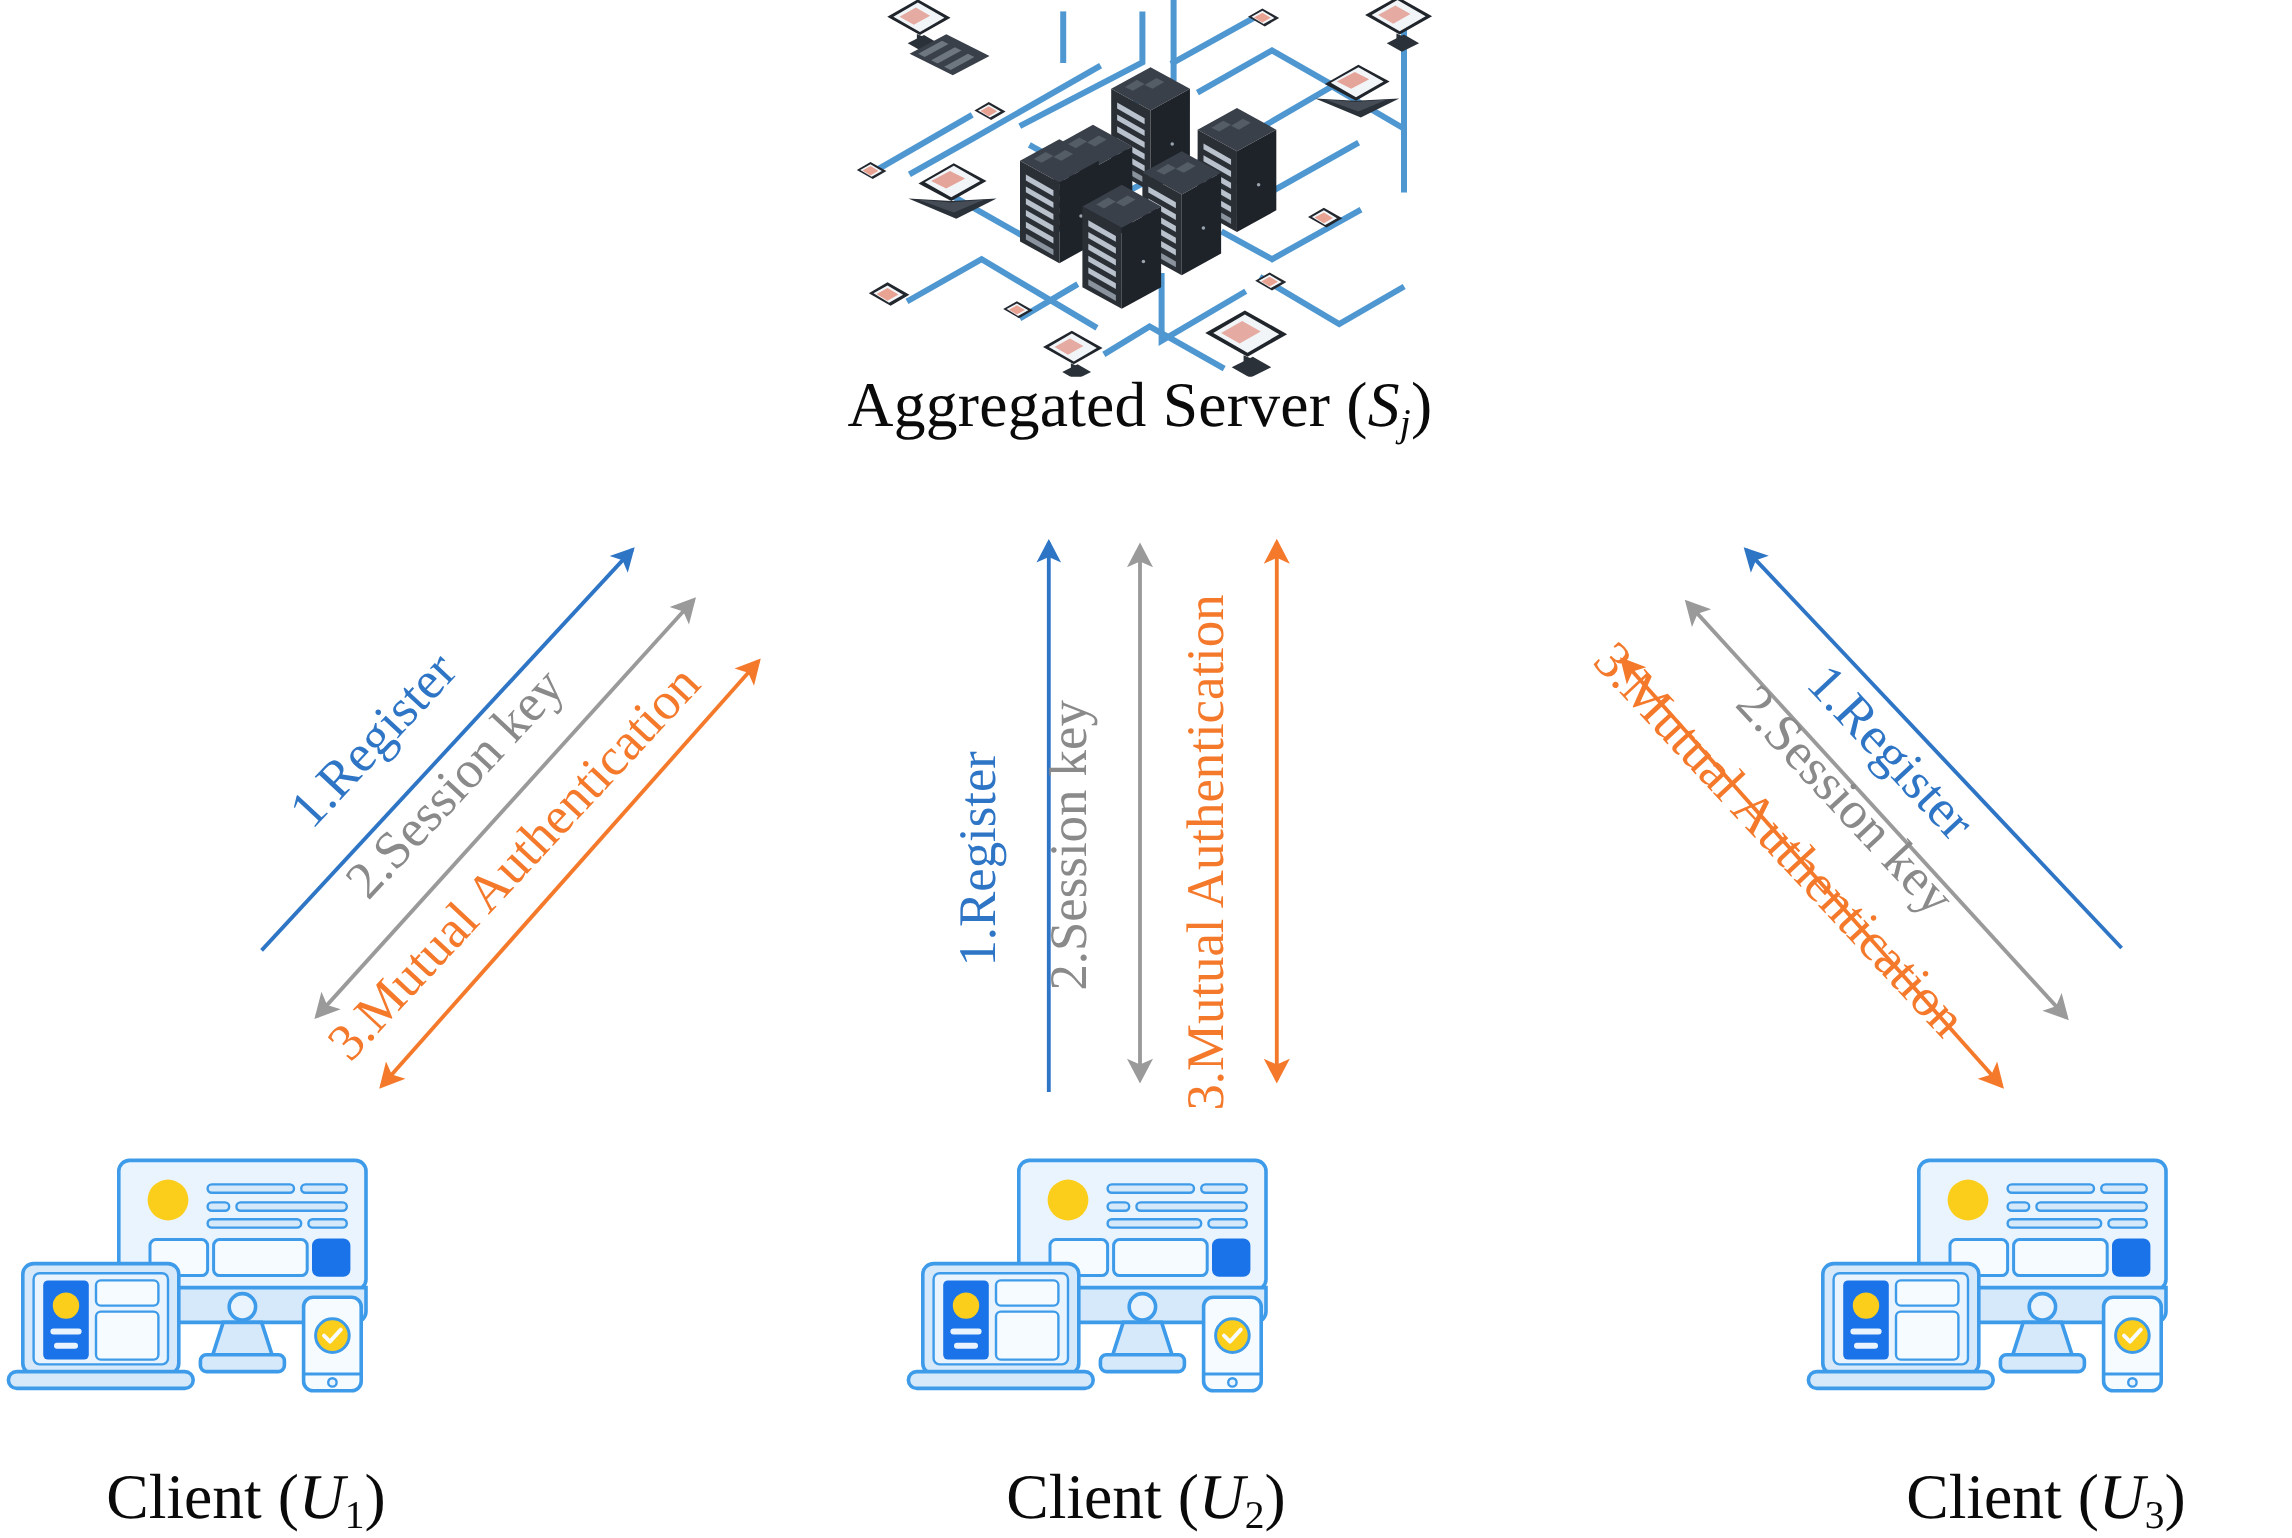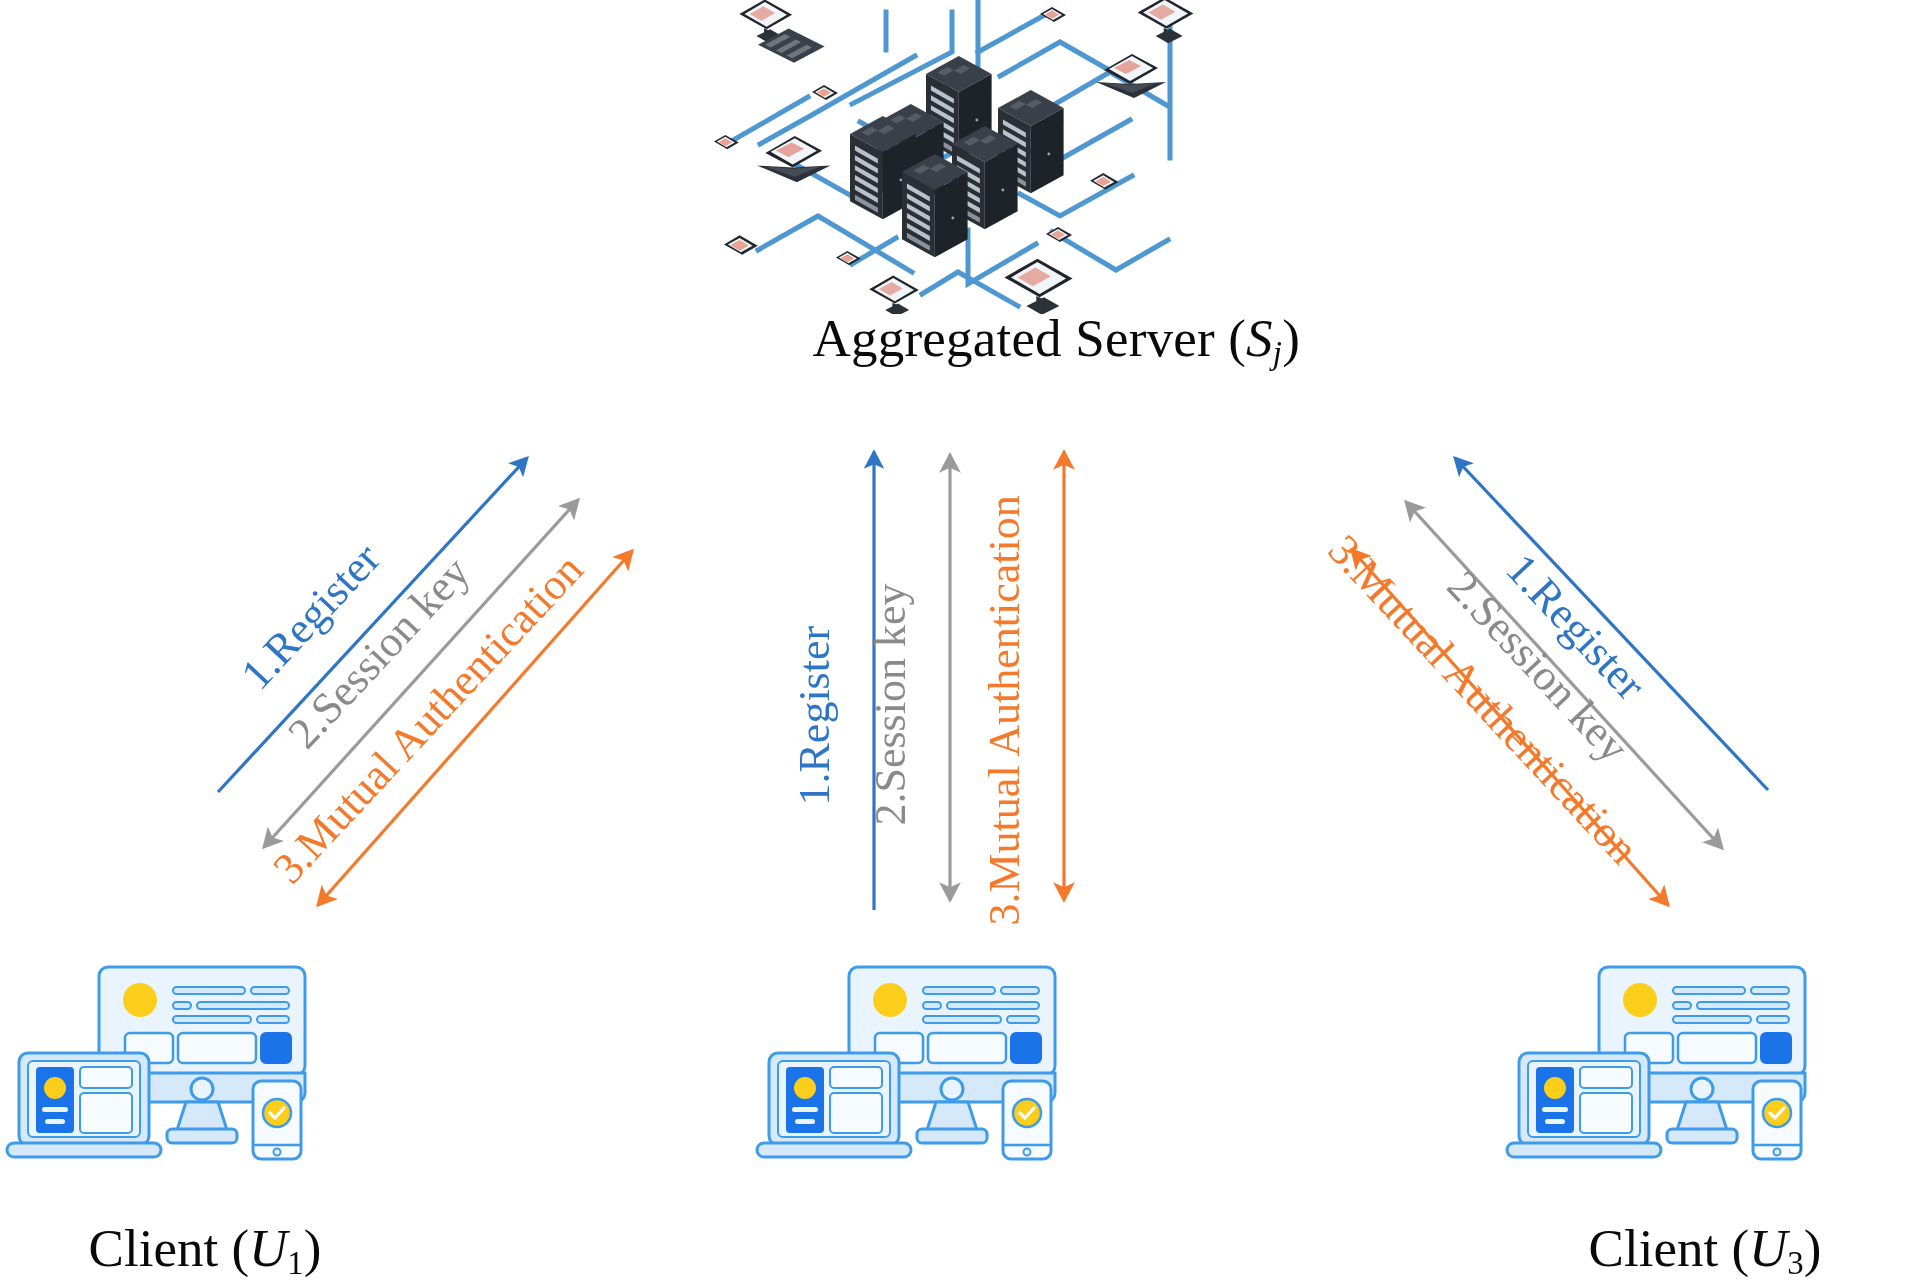--- a/index.html
+++ b/index.html
@@ -4,21 +4,21 @@
 <title>Authentication Protocol Diagram</title>
 <style>
   html,body{margin:0;padding:0;background:#ffffff;}
   body{width:1910px;height:1282px;position:relative;overflow:hidden;
        font-family:"Liberation Serif","DejaVu Serif",serif;}
   .stage{position:absolute;left:0;top:0;width:1910px;height:1282px;}
 
   
   .server-wrap{position:absolute;left:700px;top:-6px;width:500px;height:320px;}
   .server-title{position:absolute;left:600px;top:308px;width:700px;
-      text-align:right;font-size:53px;color:#0a0a0a;letter-spacing:.2px;
+      text-align:center;font-size:53px;color:#0a0a0a;letter-spacing:.2px;
       font-family:"Liberation Serif","DejaVu Serif",serif;}
   .server-title i{font-style:italic;}
   .server-title sub{font-size:.62em;font-style:italic;vertical-align:-0.25em;}
 
   
   .client{position:absolute;width:420px;}
   .client .art{width:420px;height:215px;position:relative;}
   .client .cap{margin-top:38px;text-align:center;font-size:53px;color:#0a0a0a;
       font-family:"Liberation Serif","DejaVu Serif",serif;white-space:nowrap;}
   .client .cap i{font-style:italic;}
@@ -313,20 +313,23 @@
         </g>
         <g>
           <rect x="258" y="116" width="48" height="78" rx="8" fill="#F6FBFF" stroke="#3E9BE9" stroke-width="3"></rect>
           <line x1="258" y1="180" x2="306" y2="180" stroke="#3E9BE9" stroke-width="2.5"></line>
           <circle cx="282" cy="187" r="3.5" fill="#EAF4FE" stroke="#3E9BE9" stroke-width="2"></circle>
           <circle cx="282" cy="148" r="14" fill="#FBCE1C" stroke="#3E9BE9" stroke-width="2.5"></circle>
           <path d="M275,148 l5,5 l9,-10" fill="none" stroke="#F6FBFF" stroke-width="3.2" stroke-linecap="round" stroke-linejoin="round"></path>
         </g>
       </svg>
     </div>
+    <div class="cap">
+      <span>Client (</span><i>U</i><sub>2</sub><span>)</span>
+    </div>
   </div>
 
   <div class="client" id="client-3">
     <div class="art">
       <svg width="420" height="215" viewBox="0 0 420 215">
         <g>
           <rect x="104" y="2" width="206" height="108" rx="9" fill="#EAF4FE" stroke="#3E9BE9" stroke-width="3"></rect>
           <circle cx="145" cy="35" r="17" fill="#FBCE1C"></circle>
           <g fill="#D6E9FB" stroke="#3E9BE9" stroke-width="2">
             <rect x="178" y="22" width="72" height="7" rx="3.5"></rect>

